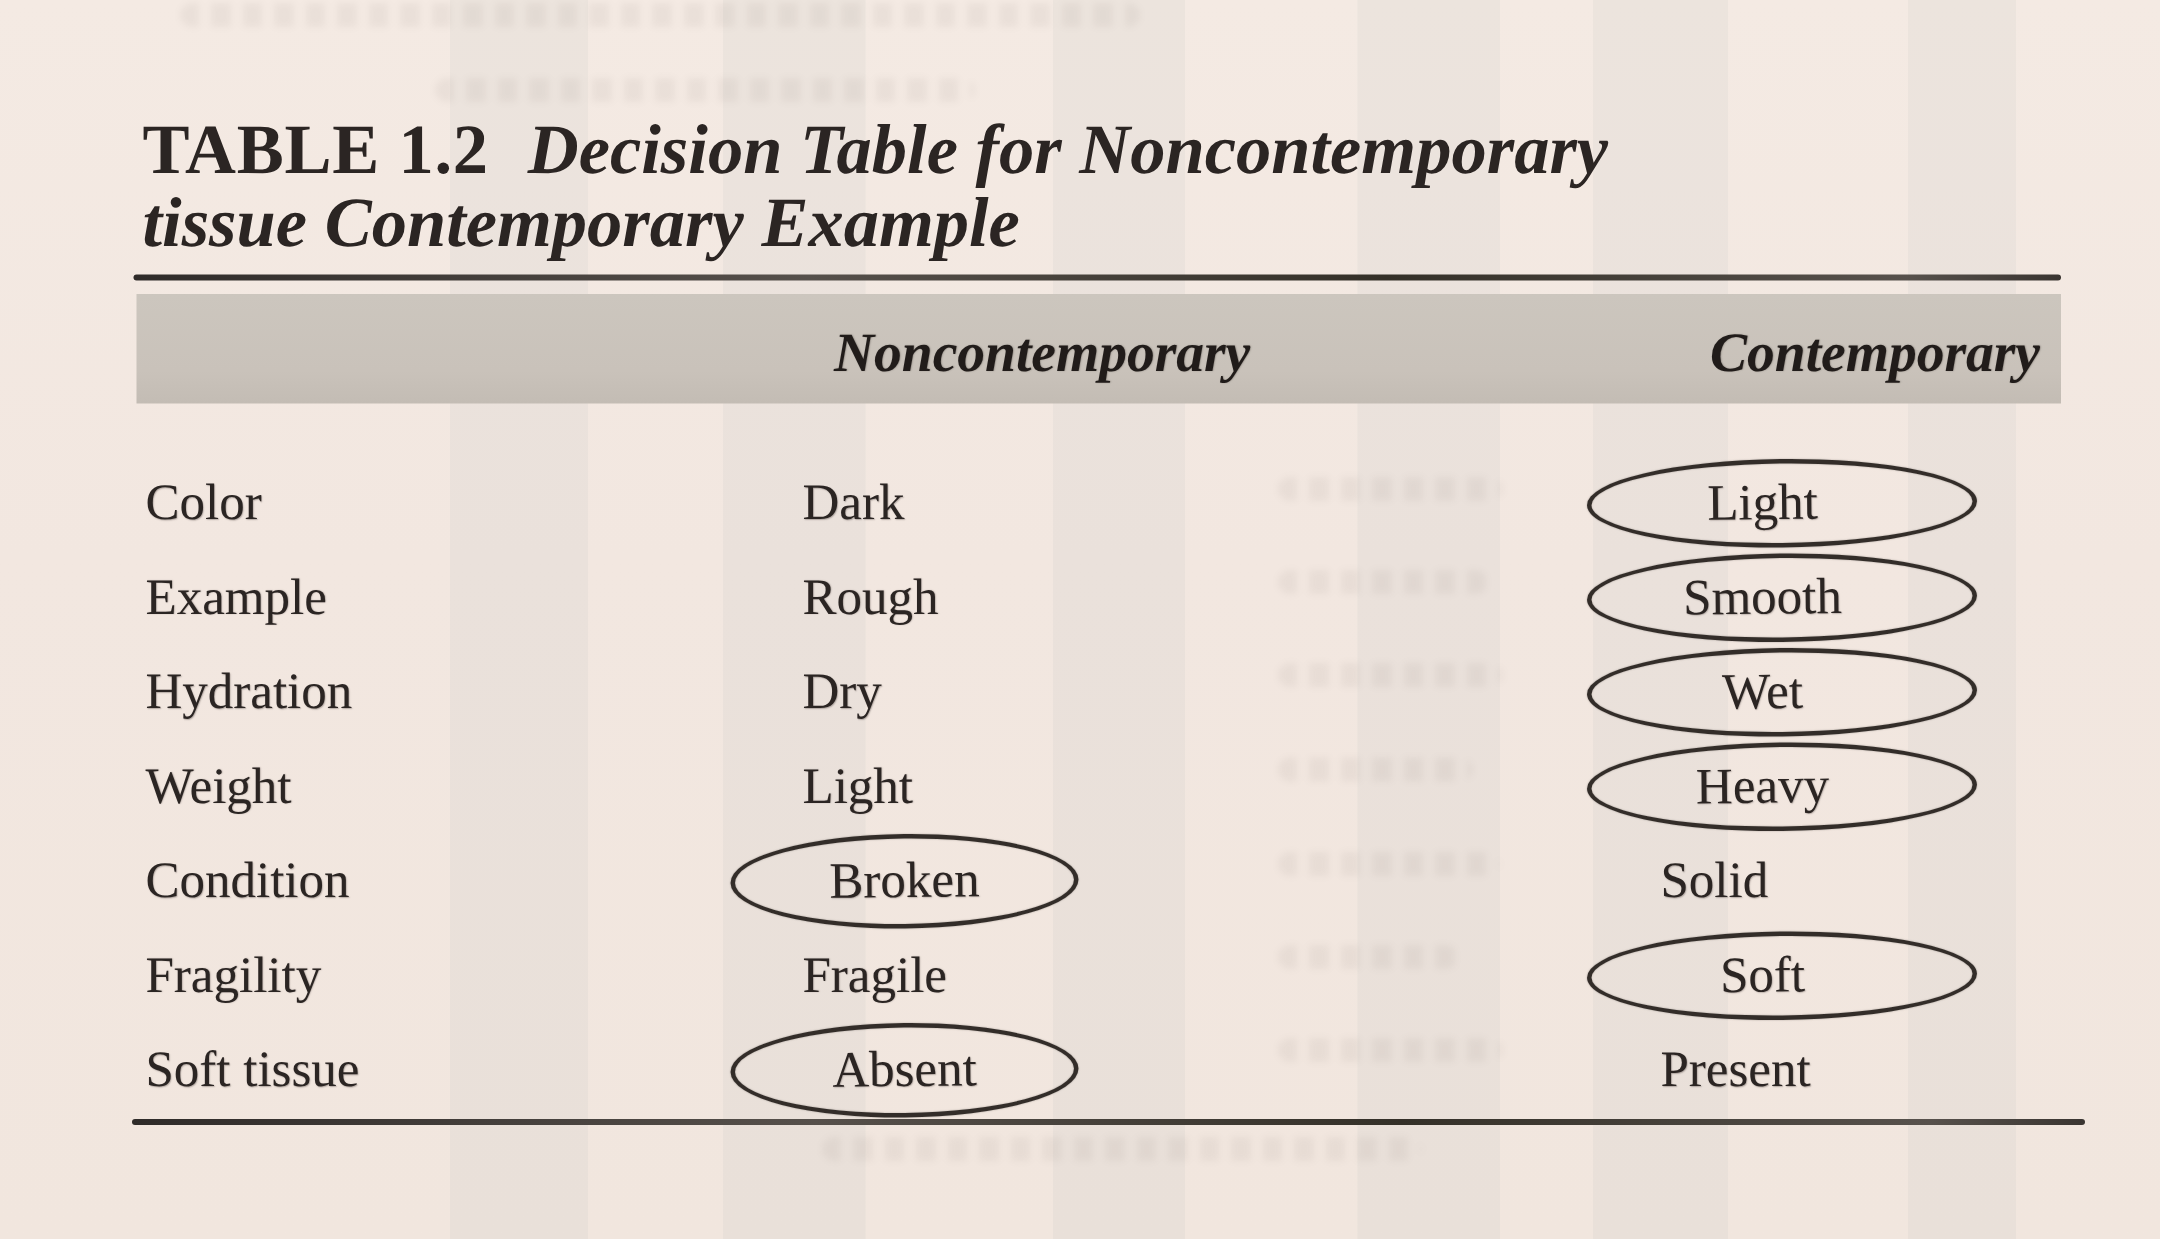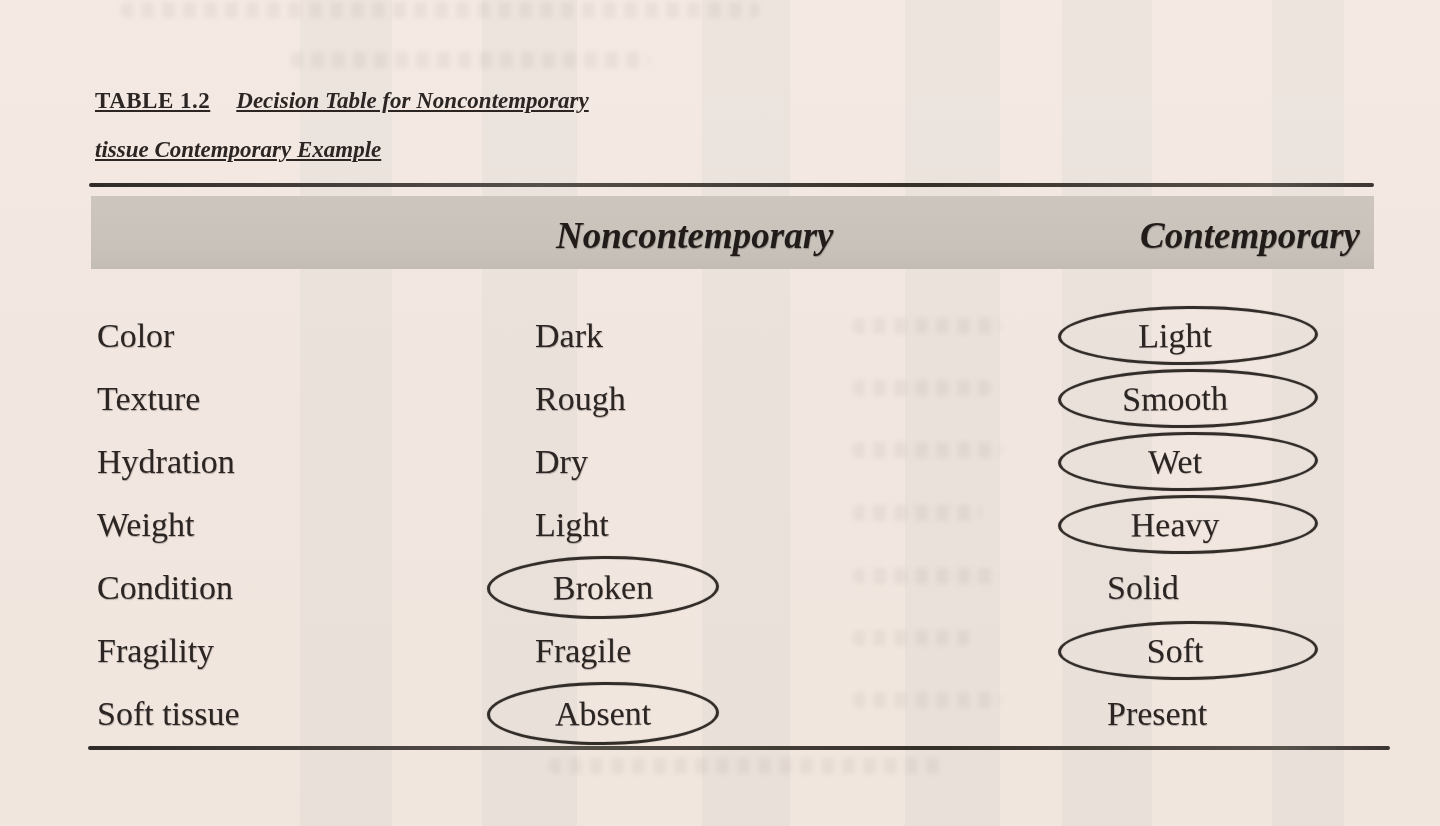--- a/index.html
+++ b/index.html
@@ -12,21 +12,21 @@
     color:var(--ink,#2b2523);
   }
   
   .band{position:absolute;top:0;height:826px;background:rgba(168,180,176,0.10);pointer-events:none;}
   
   .smudge{
     position:absolute;height:16px;
     background:repeating-linear-gradient(90deg, rgba(118,106,100,0.55) 0 13px, rgba(118,106,100,0) 13px 21px);
     filter:blur(2.5px);opacity:.14;pointer-events:none;border-radius:8px;
   }
-  .title-block{position:absolute;left:95px;top:76px;line-height:49px;font-size:23px;text-decoration:underline;}
+  .title-block{position:absolute;left:95px;top:76px;line-height:49px;font-size:47px;}
   .title-label{font-weight:700;letter-spacing:.5px;margin-right:26px;}
   .title-caption{font-weight:700;font-style:italic;}
   .rule{
     position:absolute;height:4px;border-radius:2px;
     background:linear-gradient(90deg,#2f2b29,#56504b 35%,#343028 65%,#57514c 92%,#3a3531);
   }
   .rule.top{left:89px;top:183px;width:1285px;}
   .rule.bottom{left:88px;top:746px;width:1302px;}
   .header-band{
     position:absolute;left:91px;top:196px;width:1283px;height:73px;
@@ -96,21 +96,21 @@
       </span>
     </span>
     <span class="cell c circled">
       <span class="oval">
         <span class="val">Light</span>
       </span>
     </span>
   </div>
 
   <div class="row">
-    <span class="attr">Texture</span>
+    <span class="attr">Example</span>
     <span class="cell nc">
       <span class="oval">
         <span class="val">Rough</span>
       </span>
     </span>
     <span class="cell c circled">
       <span class="oval">
         <span class="val">Smooth</span>
       </span>
     </span>

